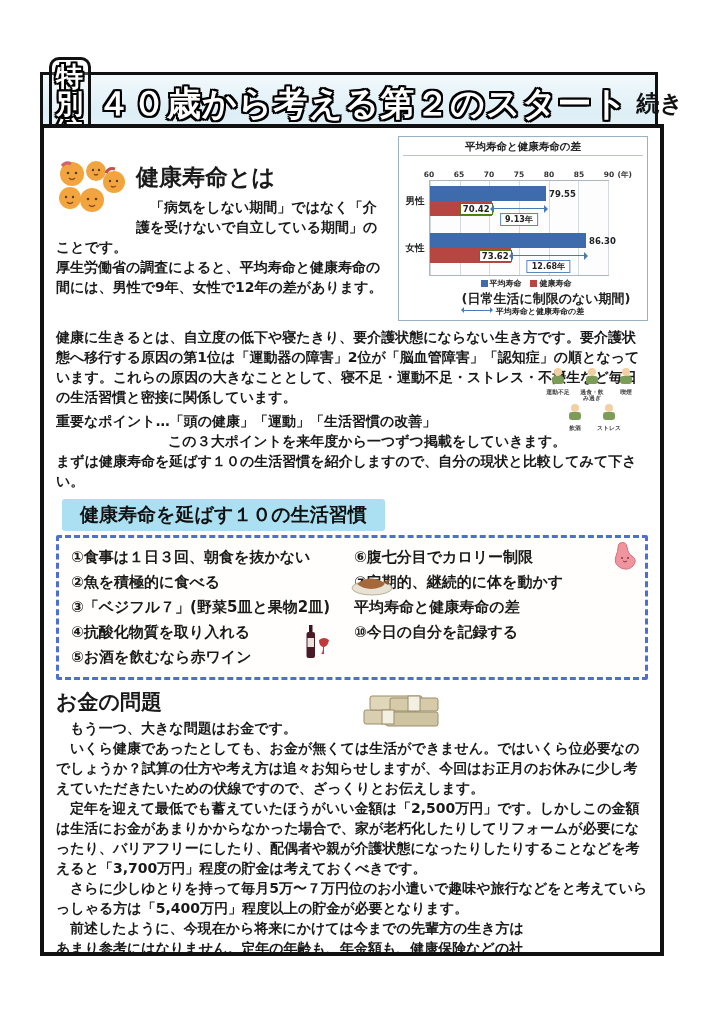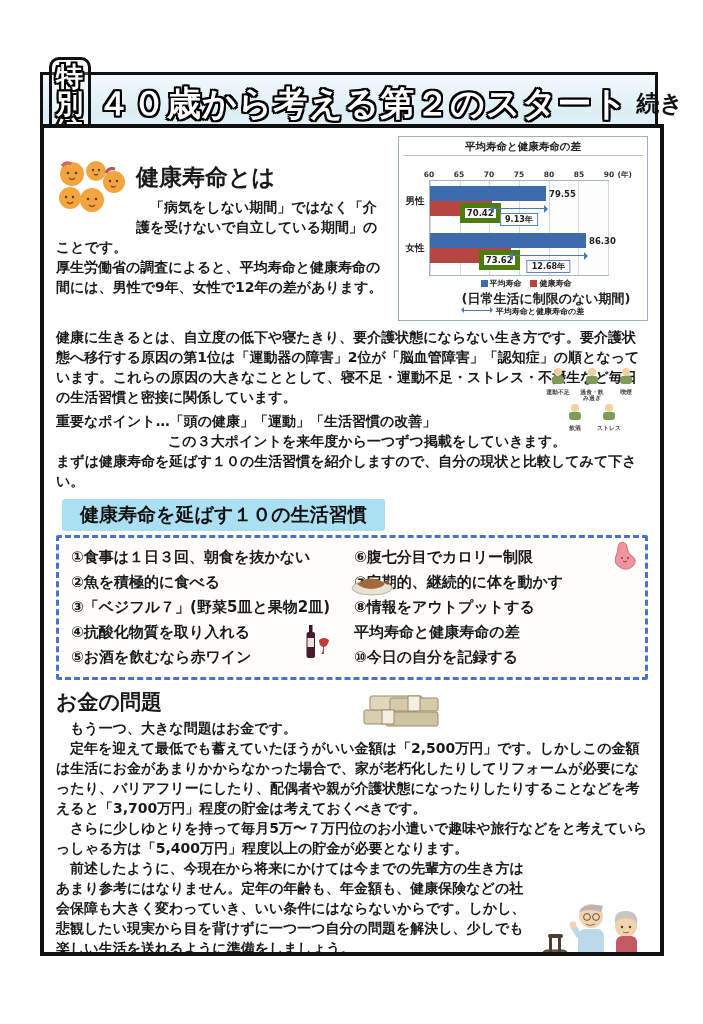--- a/index.html
+++ b/index.html
@@ -34,21 +34,21 @@
              padding:3px 4px 2px 4px;font-weight:bold;}
   .chart-title{font-size:10.5px;text-align:center;color:#222;border-bottom:1px solid #b9c6d2;padding-bottom:1px;}
   .chart-unit{position:absolute;right:-30px;top:-11px;font-size:7.5px;color:#333;}
   .chart-area{position:relative;margin:14px 34px 0 26px;}
   .chart-ticks{position:relative;height:10px;}
   .chart-ticks span{position:absolute;transform:translateX(-50%);font-size:7.5px;color:#333;top:0;}
   .chart-plot{position:relative;height:94px;border:1px solid #aab6c2;background:#fdfdfd;}
   .gridline{position:absolute;top:0;bottom:0;width:1px;background:#d3dae1;}
   .bar{position:absolute;left:0;height:15px;}
   .bar-label{position:absolute;font-size:8.5px;color:#222;white-space:nowrap;}
-  .red-label{position:absolute;font-size:8.5px;color:#222;background:#fff;padding:0 2px;border:5px solid #4d7c0f;}
+  .red-label{position:absolute;font-size:8.5px;color:#222;background:#fff;padding:0 2px;border:1px solid #4d7c0f;}
   .cat-label{position:absolute;left:-26px;font-size:9.5px;color:#222;width:22px;text-align:center;}
   .diff-arrow{position:absolute;height:0;border-top:1.5px solid #4a7ab5;}
   .diff-arrow::before,.diff-arrow::after{content:'';position:absolute;top:-4.5px;border:4px solid transparent;}
   .diff-arrow::before{left:-2px;border-right-color:#4a7ab5;border-left-width:0;}
   .diff-arrow::after{right:-2px;border-left-color:#4a7ab5;border-right-width:0;}
   .diff-label{position:absolute;transform:translateX(-50%);font-size:8px;background:#fff;
               border:1px solid #5b86c0;padding:0 4px;white-space:nowrap;color:#222;}
   .chart-legend{margin-top:3px;font-size:8px;color:#222;text-align:center;line-height:1.35;}
   .lg-sq{display:inline-block;width:7px;height:7px;margin:0 2px -1px 6px;}
   .lg-note{font-size:13px;margin-left:46px;}
@@ -236,21 +236,20 @@
       <div class="hcol">
         <div class="hitem">①食事は１日３回、朝食を抜かない</div>
         <div class="hitem">②魚を積極的に食べる</div>
         <div class="hitem">③「ベジフル７」(野菜5皿と果物2皿)</div>
         <div class="hitem">④抗酸化物質を取り入れる</div>
         <div class="hitem">⑤お酒を飲むなら赤ワイン</div>
       </div>
       <div class="hcol">
         <div class="hitem">⑥腹七分目でカロリー制限</div>
         <div class="hitem">⑦定期的、継続的に体を動かす</div>
-        <div class="hitem">⑧情報をアウトプットする</div>
         <div class="hitem">平均寿命と健康寿命の差</div>
         <div class="hitem">⑩今日の自分を記録する</div>
       </div>
       <span class="icon-fish">
         <svg width="42" height="26" viewBox="0 0 42 26">
           <ellipse cx="21" cy="18" rx="20" ry="7" fill="#e8e2d4" stroke="#b9b09a"></ellipse>
           <path d="M6 14 q12 -10 26 -2 q4 2 -2 5 q-14 5 -24 -3z" fill="#a5683a"></path>
           <path d="M32 12 l7 -3 l-2 6z" fill="#8a5630"></path>
         </svg>
       </span>
@@ -281,20 +280,21 @@
             <rect x="30" y="26" width="52" height="14" rx="2" fill="#cfc4a2"></rect>
             <rect x="14" y="10" width="52" height="14" rx="2" fill="#e0d7bb"></rect>
             <rect x="34" y="12" width="48" height="13" rx="2" fill="#d5cba9"></rect>
             <rect x="52" y="10" width="12" height="15" fill="#f3efe3"></rect>
             <rect x="26" y="24" width="12" height="14" fill="#f3efe3"></rect>
           </g>
         </svg>
       </span>
       <div class="h-money">お金の問題</div>
       <p class="p">　もう一つ、大きな問題はお金です。</p>
+      <p class="p">　いくら健康であったとしても、お金が無くては生活ができません。ではいくら位必要なのでしょうか？試算の仕方や考え方は追々お知らせしますが、今回はお正月のお休みに少し考えていただきたいための伏線ですので、ざっくりとお伝えします。</p>
       <p class="p">　定年を迎えて最低でも蓄えていたほうがいい金額は「2,500万円」です。しかしこの金額は生活にお金があまりかからなかった場合で、家が老朽化したりしてリフォームが必要になったり、バリアフリーにしたり、配偶者や親が介護状態になったりしたりすることなどを考えると「3,700万円」程度の貯金は考えておくべきです。</p>
       <p class="p">　さらに少しゆとりを持って毎月5万〜７万円位のお小遣いで趣味や旅行などをと考えていらっしゃる方は「5,400万円」程度以上の貯金が必要となります。</p>
       <span class="couple-float">
         <svg width="112" height="108" viewBox="0 0 112 108">
 
           <rect x="6" y="52" width="26" height="44" rx="5" fill="#6e5847" stroke="#4e3e30"></rect>
           <rect x="13" y="38" width="3" height="16" fill="#4e3e30"></rect>
             <rect x="22" y="38" width="3" height="16" fill="#4e3e30"></rect>
           <rect x="12" y="36" width="15" height="4" rx="2" fill="#4e3e30"></rect>
           <circle cx="12" cy="99" r="3" fill="#3a2e23"></circle>

